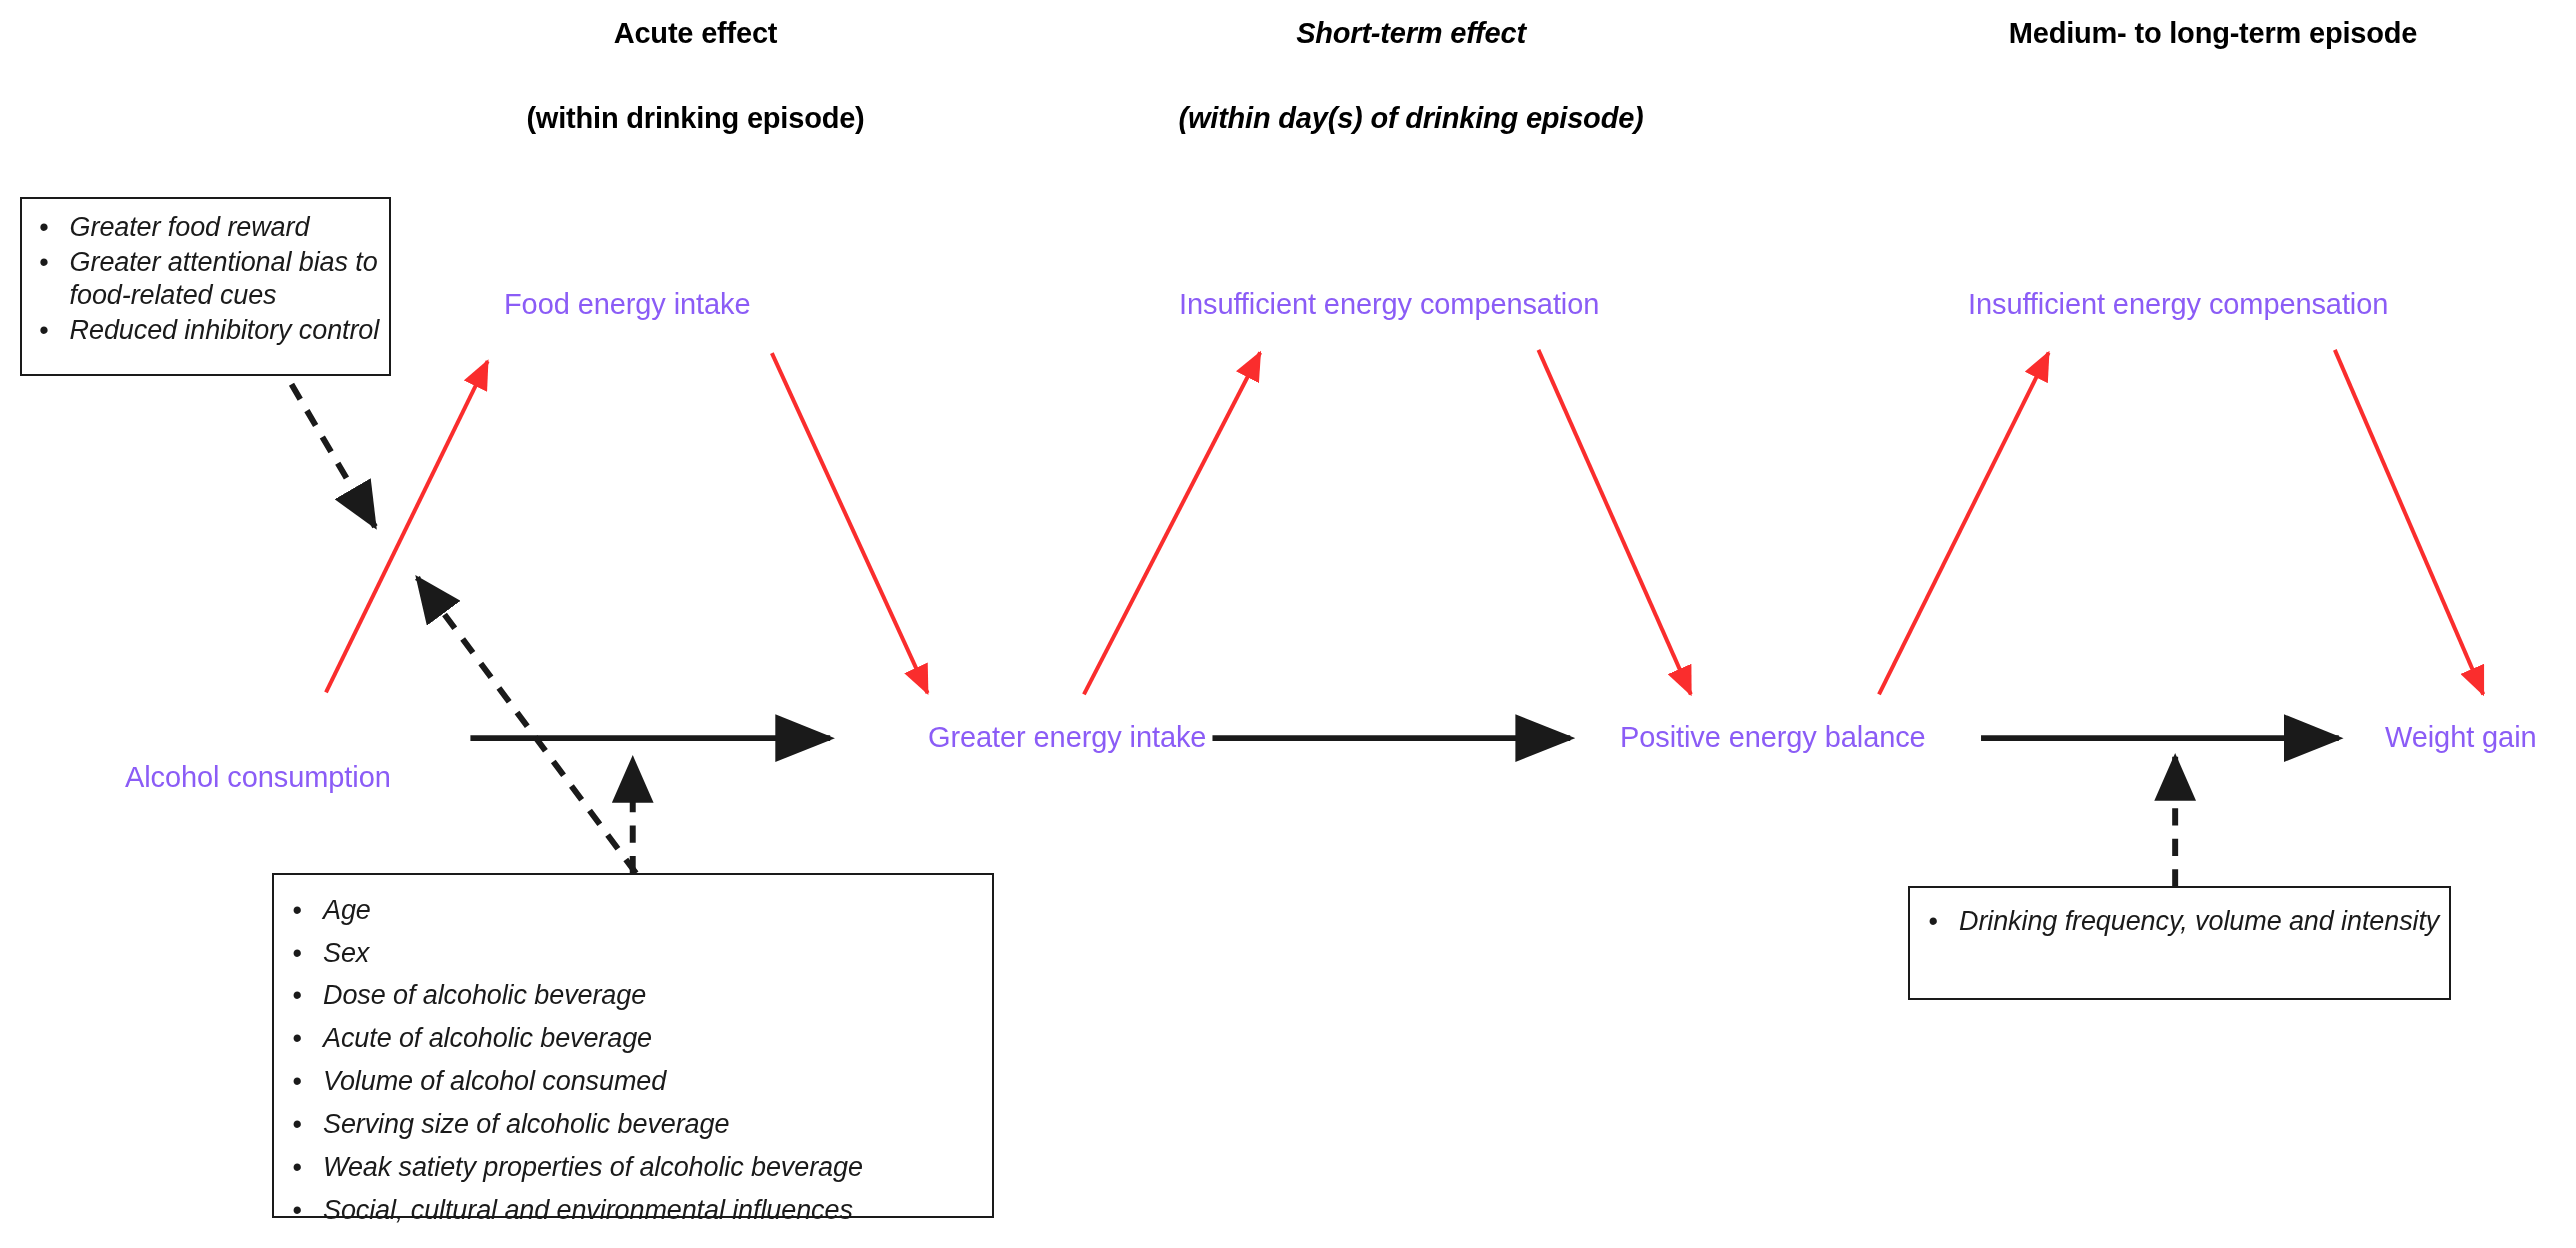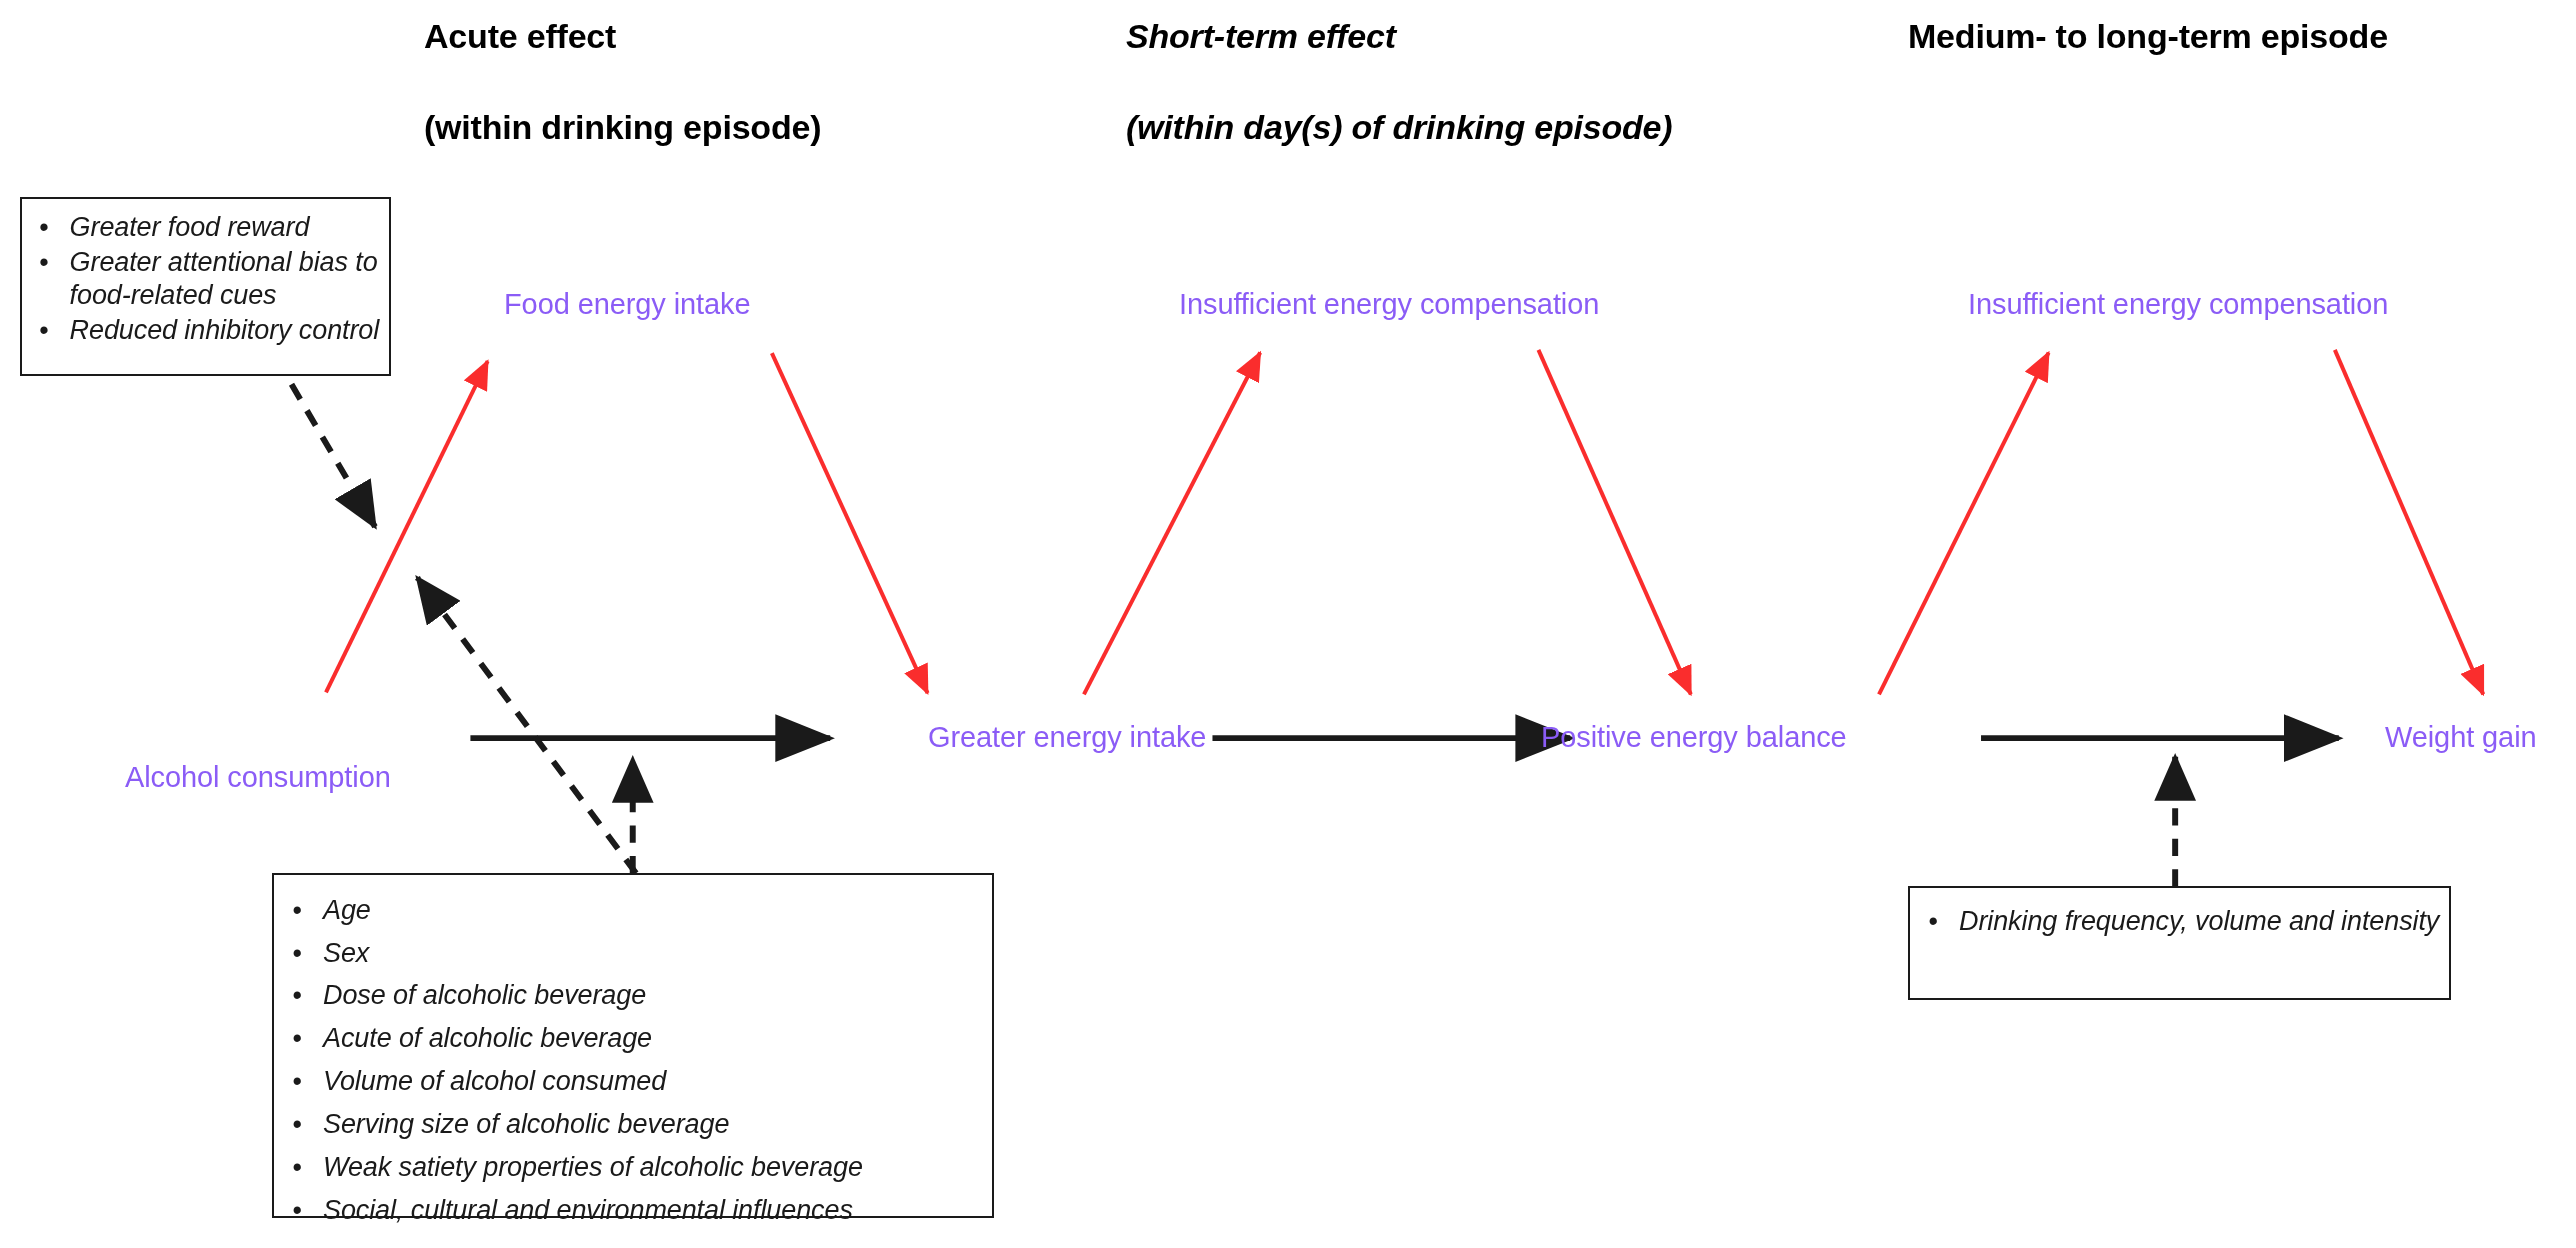--- a/index.html
+++ b/index.html
@@ -21,23 +21,23 @@
   svg.edges {
     position: absolute;
     left: 0;
     top: 0;
     width: 2576px;
     height: 1249px;
     pointer-events: none;
   }
   .phase-header {
     position: absolute;
-    text-align: left;
+    text-align: center;
     font-weight: bold;
-    font-size: 34px;
+    font-size: 29px;
     line-height: 1.28;
     color: #000000;
     letter-spacing: -0.2px;
   }
   .phase-header .l2 { display: block; margin-top: 48px; }
   .node-label {
     position: absolute;
     font-size: 29px;
     color: #8b5cf6;
     white-space: nowrap;
@@ -145,21 +145,21 @@
   </div>
 
   <div class="phase-header" style="left:1908px; top:14.6px; width:610px;">
     <span class="l1">Medium- to long-term episode</span>
   </div>
 
   <div class="node-label" style="left:125px; top:721px;margin-top:40px;">Alcohol consumption</div>
 
   <div class="node-label" style="left:928px; top:721px;">Greater energy intake</div>
 
-  <div class="node-label" style="left:1541px; top:721px;">Positive energy balance</div>
+  <div class="node-label" style="left:1620px; top:721px;">Positive energy balance</div>
 
   <div class="node-label" style="left:2385px; top:721px;">Weight gain</div>
 
   <div class="node-label" style="left:504px; top:288px;">Food energy intake</div>
 
   <div class="node-label" style="left:1179px; top:288px;">Insufficient energy compensation</div>
 
   <div class="node-label" style="left:1968px; top:288px;">Insufficient energy compensation</div>
 
   <div class="factor-box" id="box-acute-moderators">

